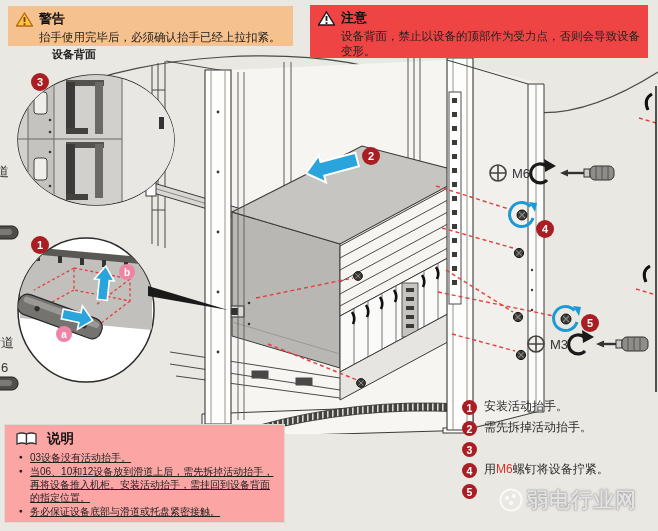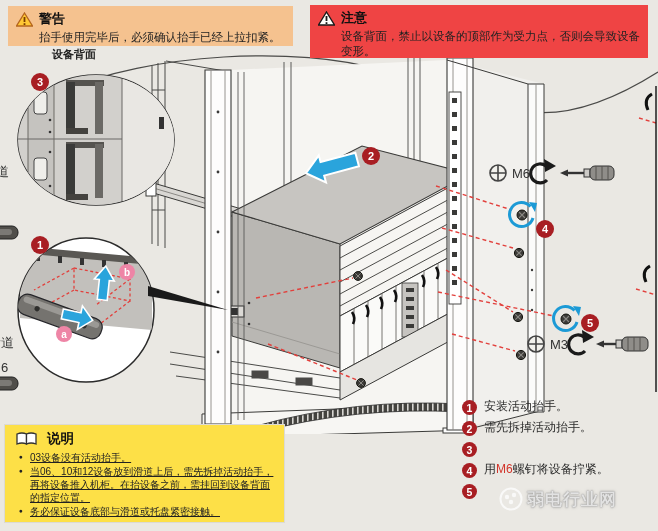--- a/index.html
+++ b/index.html
@@ -14,39 +14,39 @@
   .alert .title-row{display:flex;align-items:center;gap:6px;font-weight:bold;font-size:13px;color:#111;}
   .alert .body{font-size:11.5px;color:#222;margin:2px 0 0 23px;line-height:1.32;}
   .warning{left:8px;top:6px;width:285px;height:40px;background:#F5C28F;}
   .caution{left:310px;top:5px;width:338px;height:53px;background:#ef4444;}
 
   .back-label{position:absolute;left:52px;top:47px;font-size:11px;font-weight:bold;color:#222;}
 
   .illustration{position:absolute;left:0;top:50px;width:658px;height:384px;}
 
   
-  .note{position:absolute;left:4px;top:424px;width:281px;height:99px;background:#fde047;
+  .note{position:absolute;left:4px;top:424px;width:281px;height:99px;background:#fca5a5;
         border:1px solid #DCDAD4;box-sizing:border-box;padding:5px 8px 4px 10px;}
   .note .title-row{display:flex;align-items:center;gap:8px;font-weight:bold;font-size:13.5px;color:#111;}
   .note ul{margin:3px 0 0 4px;padding:0;list-style:none;}
   .note li{font-size:10px;line-height:1.3;color:#222;padding-left:11px;position:relative;margin-bottom:1px;text-decoration:underline;}
   .note li::before{content:"●";position:absolute;left:0;top:2px;font-size:6.5px;color:#222;}
 
   
   .legend{position:absolute;left:462px;top:399px;width:196px;}
   .legend .row{display:flex;gap:7px;margin-bottom:5px;align-items:flex-start;}
   .legend .badge{width:15px;height:15px;border-radius:50%;background:#A81E23;color:#fff;
                  font-size:10.5px;font-weight:bold;display:flex;align-items:center;justify-content:center;
                  flex-shrink:0;margin-top:1px;}
   .legend .txt{font-size:12px;color:#2b2b2b;line-height:1.22;}
   .legend .hl{color:#D2342A;}
 
   
   .watermark{position:absolute;left:498px;top:486px;display:flex;align-items:center;gap:3px;pointer-events:none;}
-  .wm-text{font-size:17px;font-weight:bold;letter-spacing:1px;white-space:nowrap;
+  .wm-text{font-size:21px;font-weight:bold;letter-spacing:1px;white-space:nowrap;
            color:rgba(252,252,252,0.82);
            text-shadow:0 0 1px rgba(90,90,90,0.9),0 0 3px rgba(130,130,130,0.55);}
 </style>
 </head>
 <body>
 
 <div class="stage">
 
   <svg class="illustration" viewBox="0 50 658 384" width="658" height="384">
     <defs>
@@ -431,21 +431,21 @@
   <div class="note">
     <div class="title-row">
       <svg width="24" height="16">
         <path d="M2 3 Q7 1 11.5 3 L11.5 13 Q7 11 2 13 Z" fill="#fff" stroke="#333" stroke-width="1.3"></path>
         <path d="M21 3 Q16 1 11.5 3 L11.5 13 Q16 11 21 13 Z" fill="#fff" stroke="#333" stroke-width="1.3"></path>
       </svg>
       <span>说明</span>
     </div>
     <ul>
       <li>03设备没有活动抬手。</li>
-      <li>当06、10和12设备放到滑道上后，需先拆掉活动抬手，再将设备推入机柜。在抬设备之前，需挂回到设备背面的指定位置。</li>
+      <li>当06、10和12设备放到滑道上后，需先拆掉活动抬手，再将设备推入机柜。安装活动抬手，需挂回到设备背面的指定位置。</li>
       <li>务必保证设备底部与滑道或托盘紧密接触。</li>
     </ul>
   </div>
 
   <div class="legend">
     <div class="row">
       <span class="badge">1</span>
       <span class="txt">安装活动抬手。</span>
     </div>
     <div class="row">

